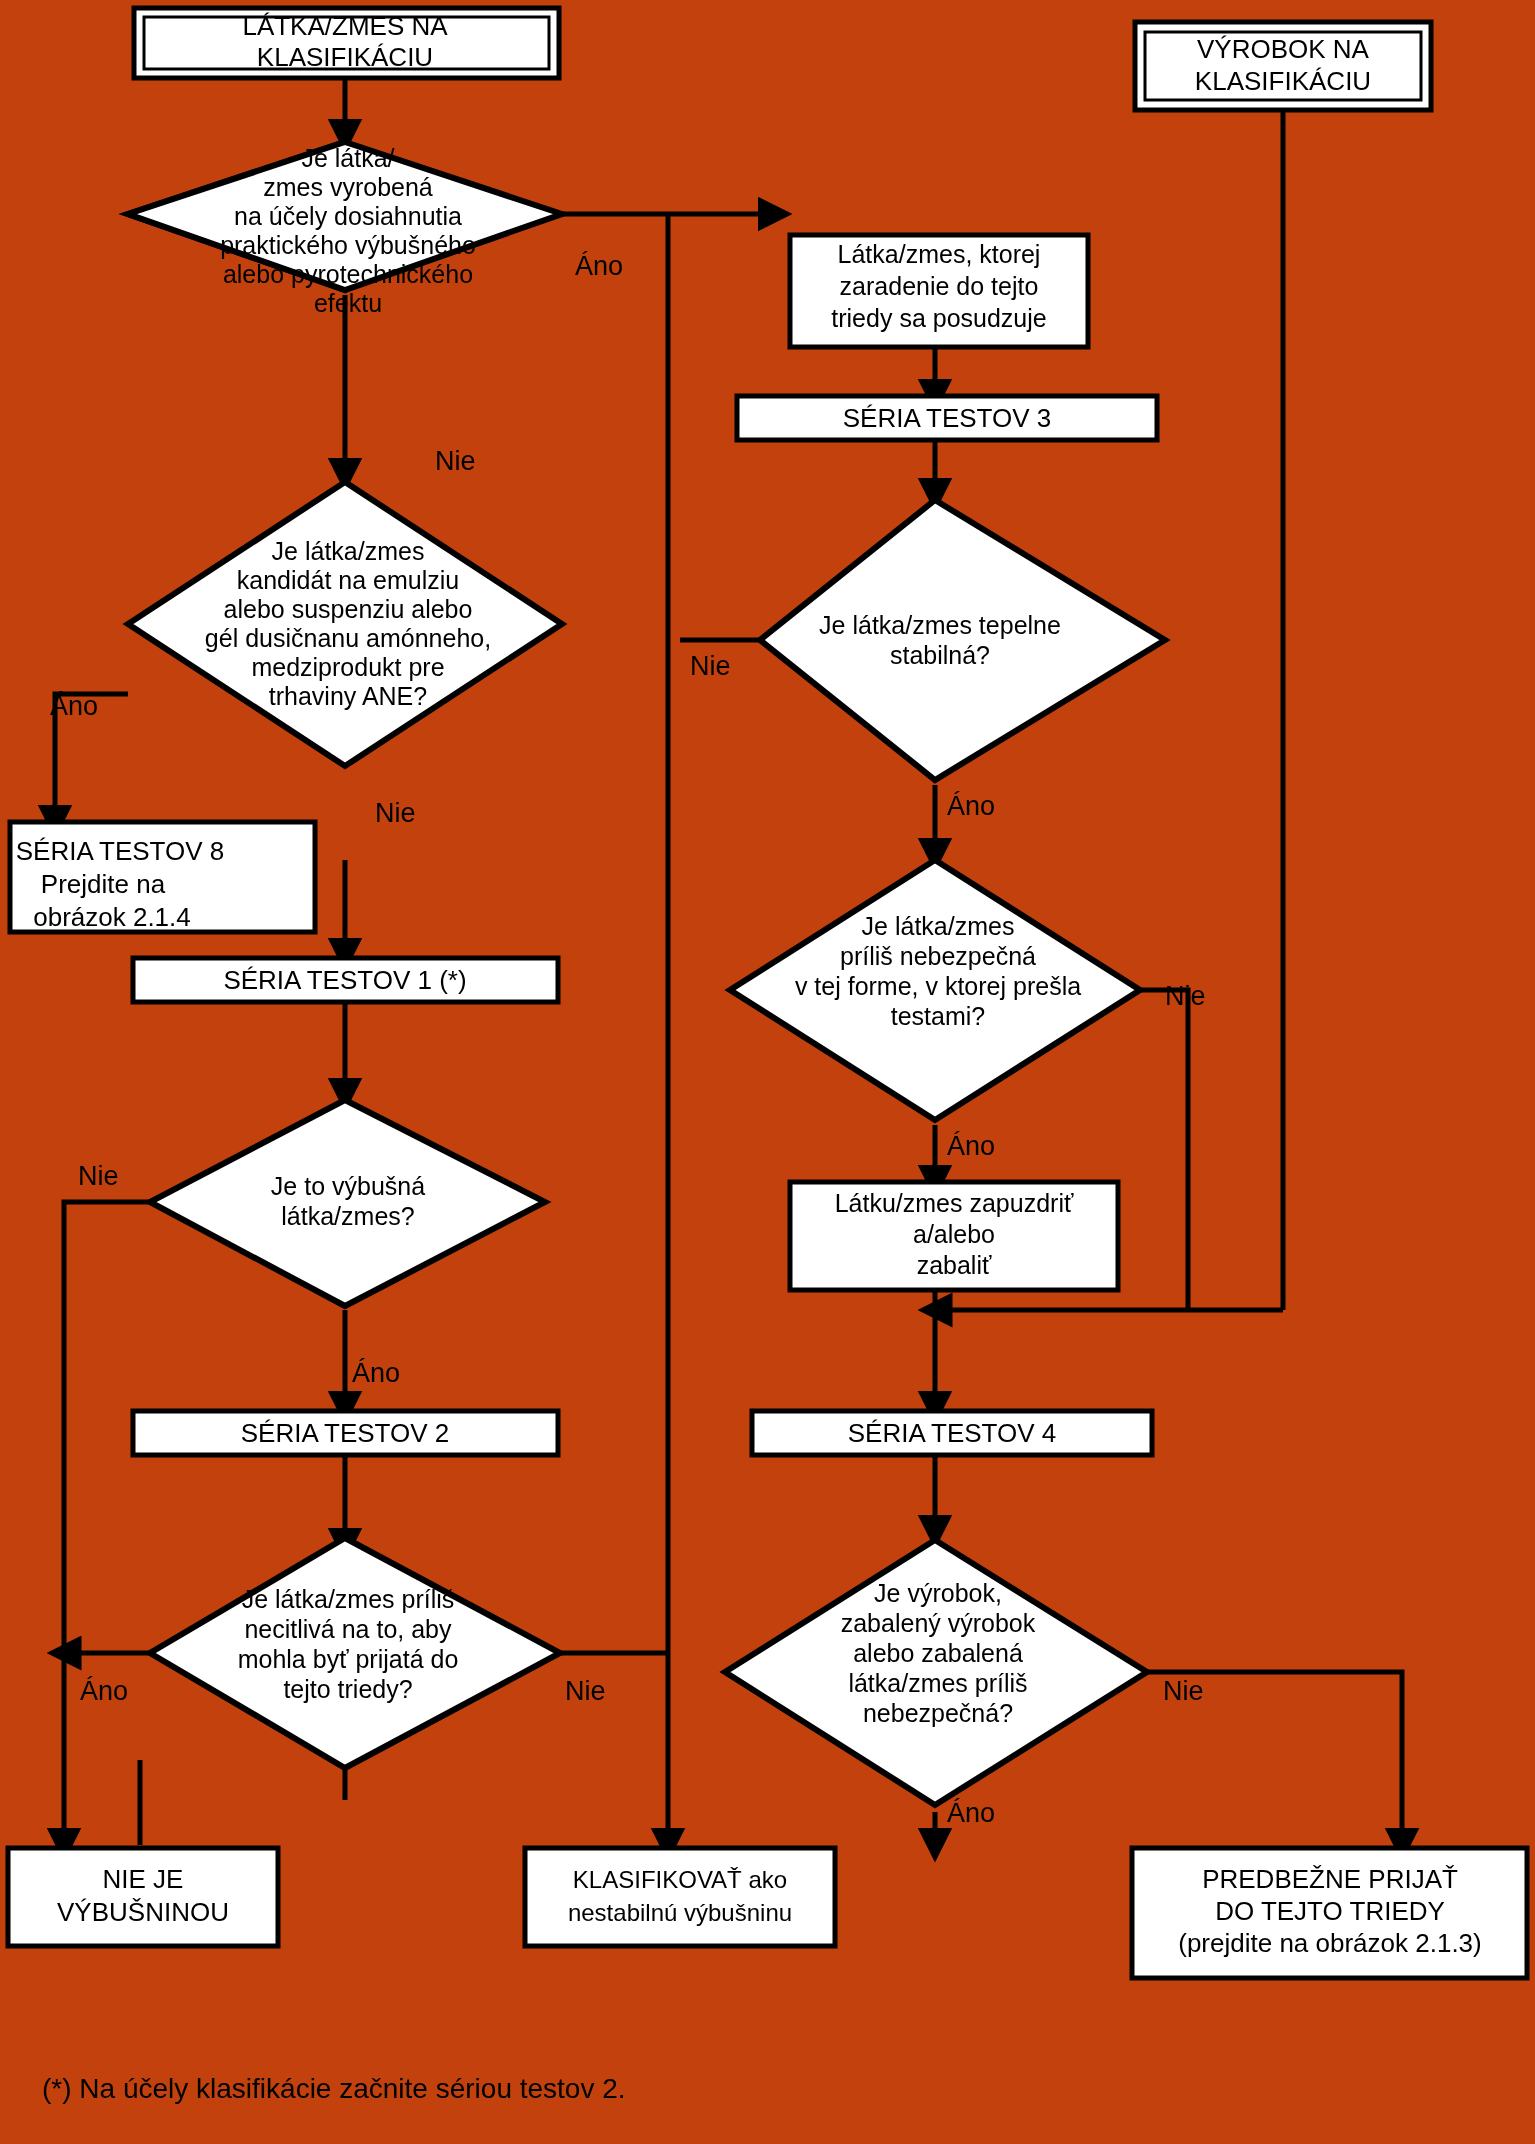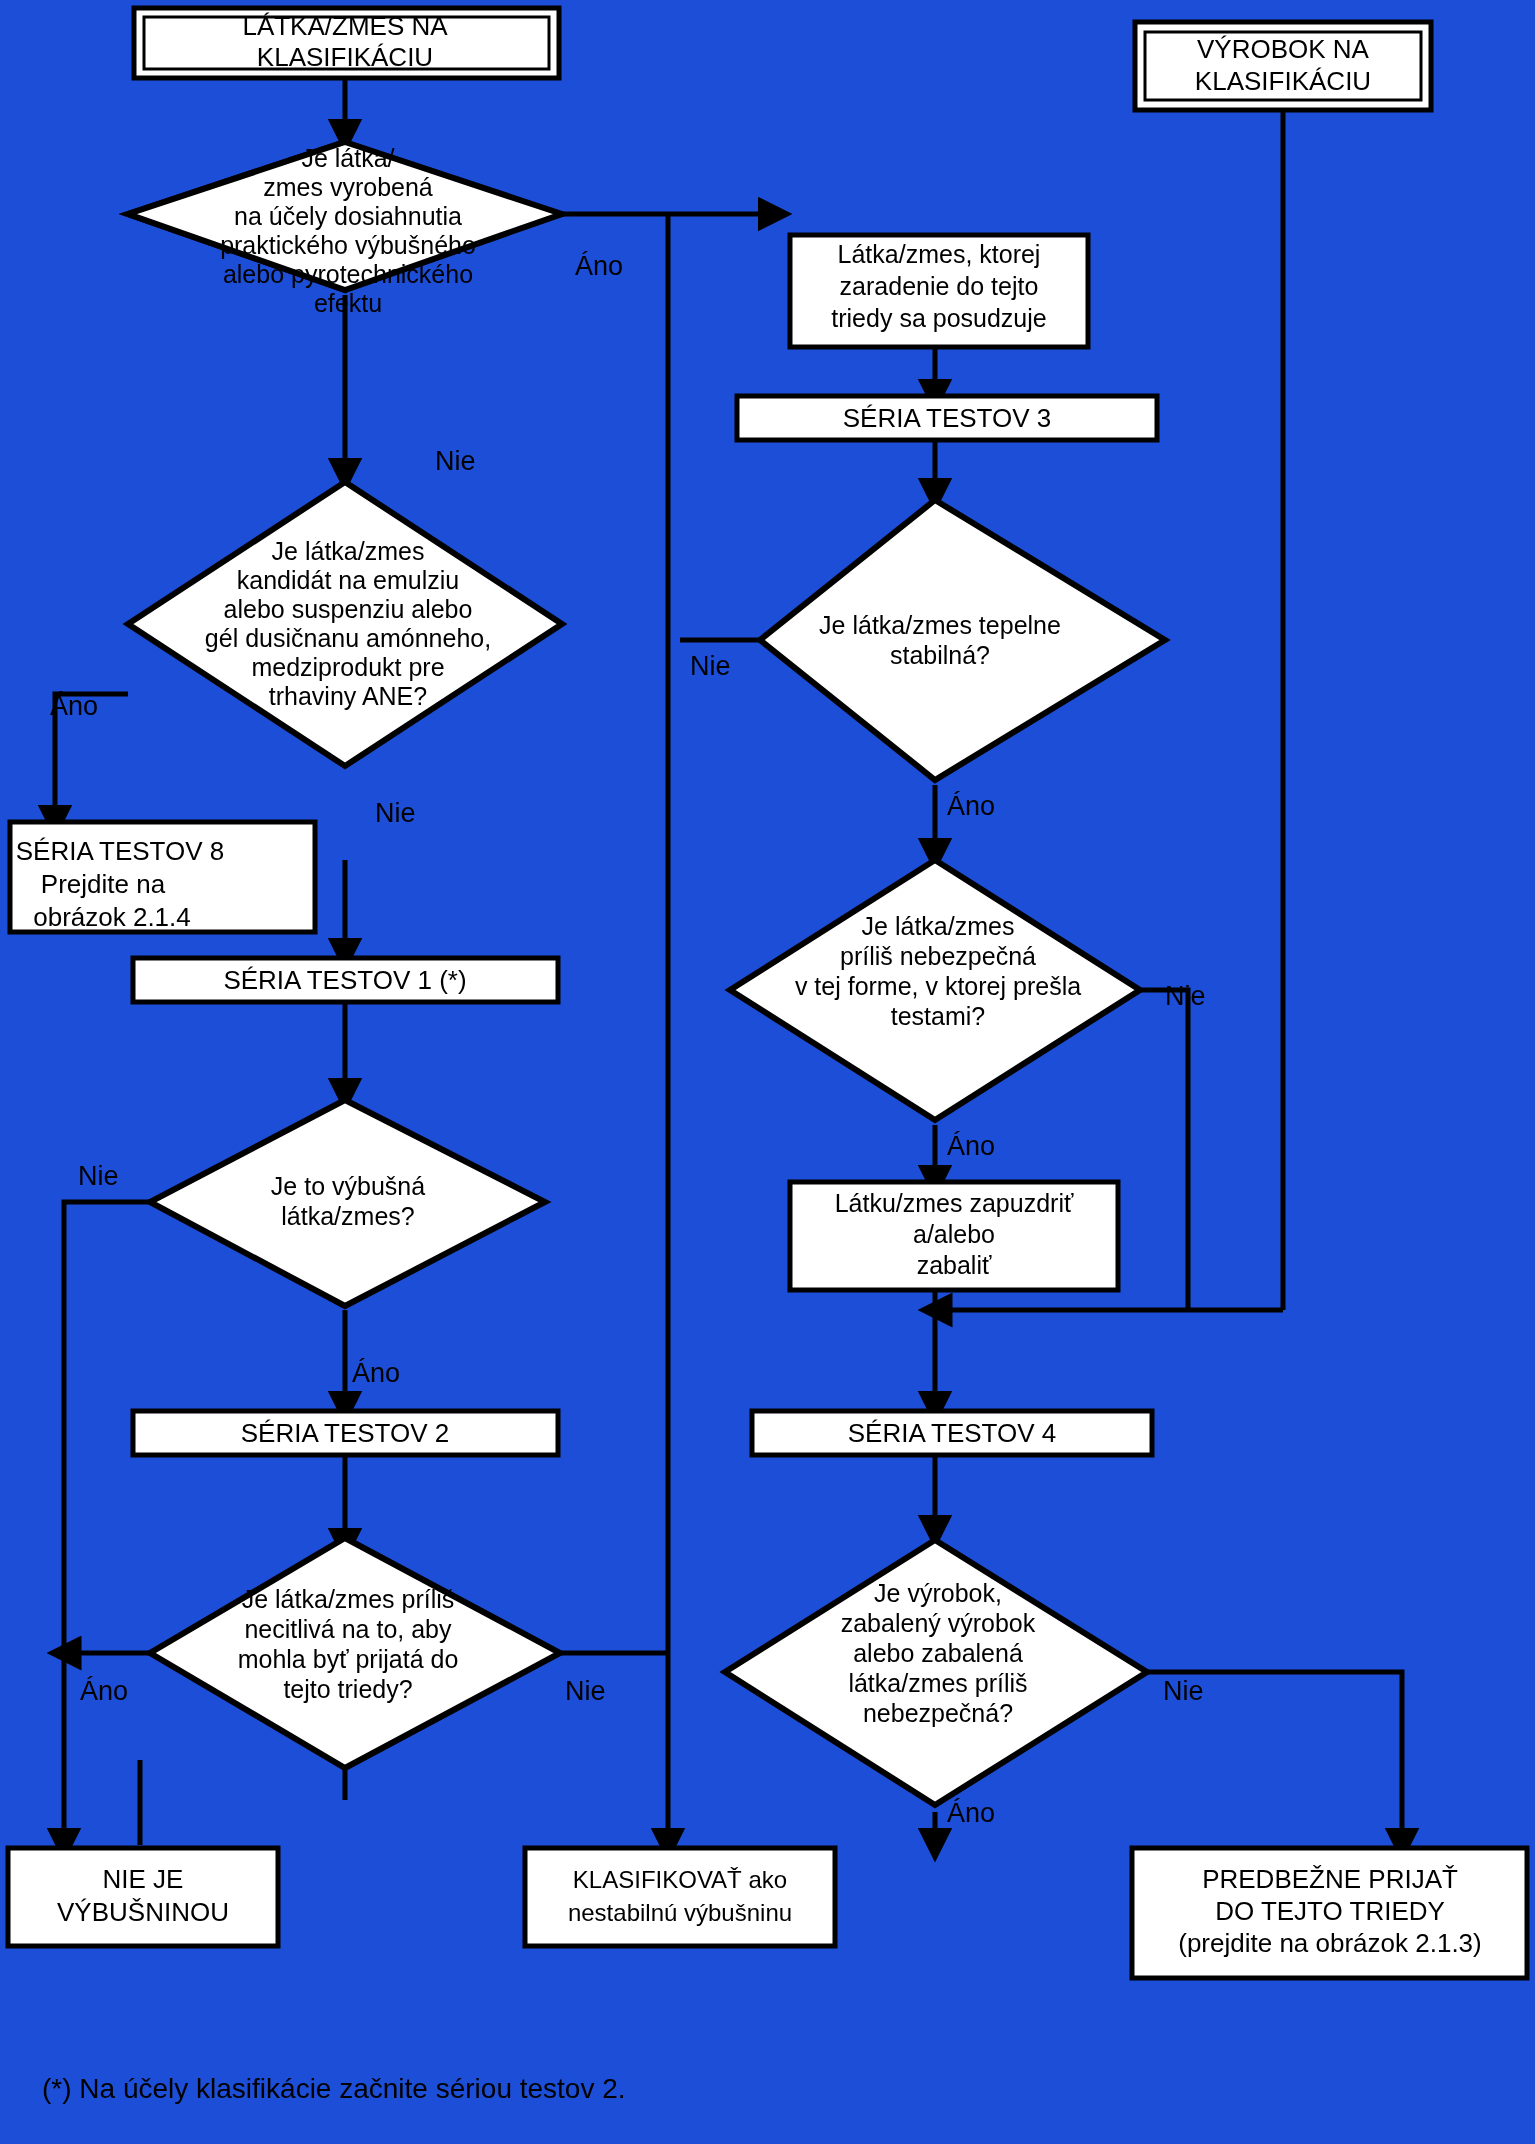--- a/index.html
+++ b/index.html
@@ -1,18 +1,18 @@
 <!DOCTYPE html>
 <html><head>
 <meta charset="utf-8">
 <title>Obrázok 2.1.2 — Klasifikácia výbušnín</title>
 <style>
   html,body{margin:0;padding:0;background:#ffffff;}
   body{font-family:"Liberation Sans", sans-serif;}
-  #page{position:relative;width:1535px;height:2144px;background:#1d4ed8;overflow:hidden;}
+  #page{position:relative;width:1535px;height:2144px;background:#c2410c;overflow:hidden;}
   svg{display:block;}
   .node-text{font-family:"Liberation Sans", sans-serif;fill:#000;text-anchor:middle;}
   .t26{font-size:26px;}
   .t25{font-size:25px;}
   .t24{font-size:24px;}
   .lbl{font-family:"Liberation Sans", sans-serif;fill:#000;font-size:27px;text-anchor:start;}
   .footnote{font-family:"Liberation Sans", sans-serif;fill:#000;font-size:28px;text-anchor:start;}
   .shape{fill:#ffffff;stroke:#000000;}
   .bx{stroke-width:5;}
   .dia{stroke-width:6;}

